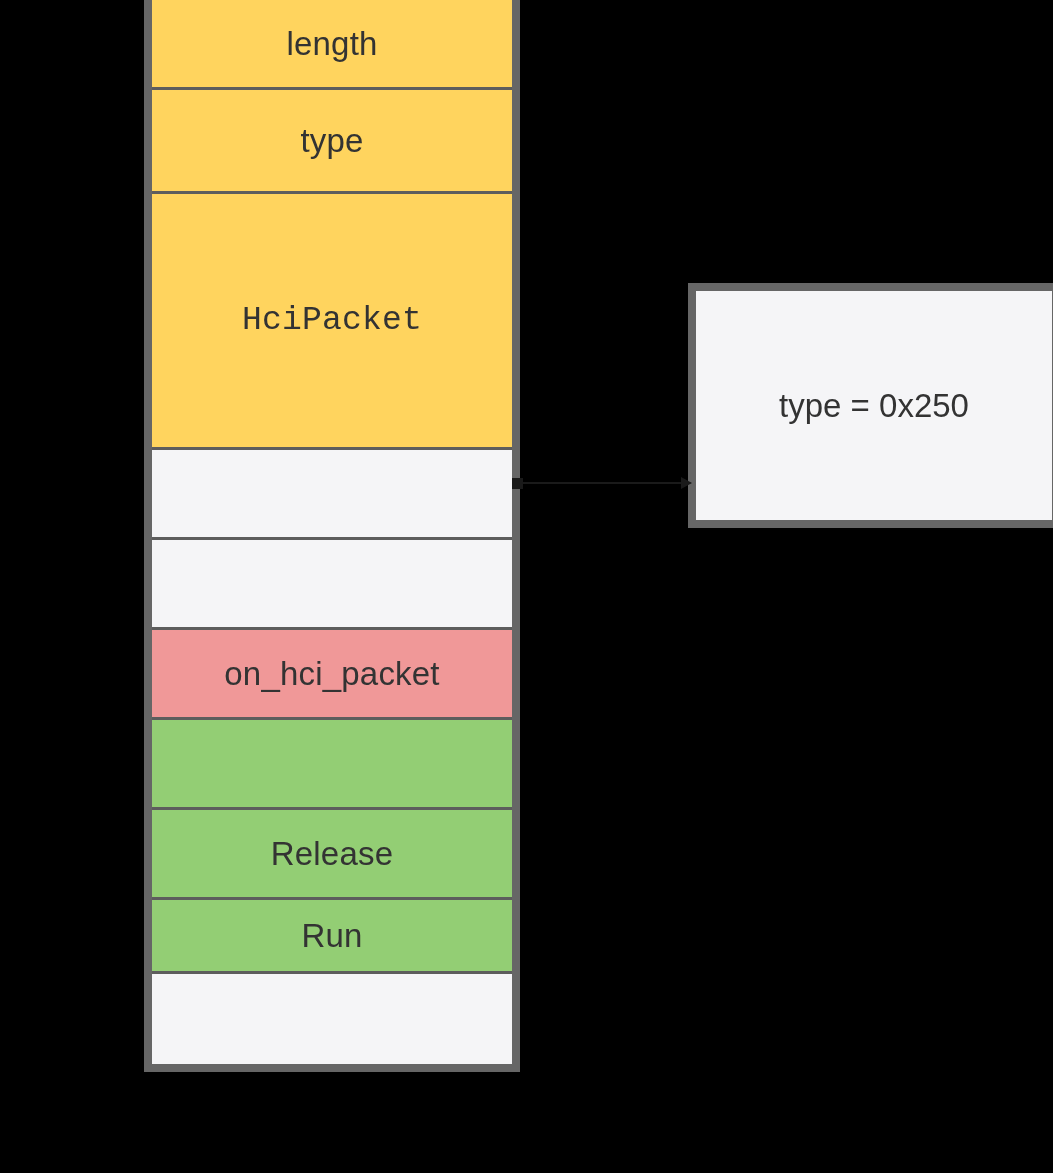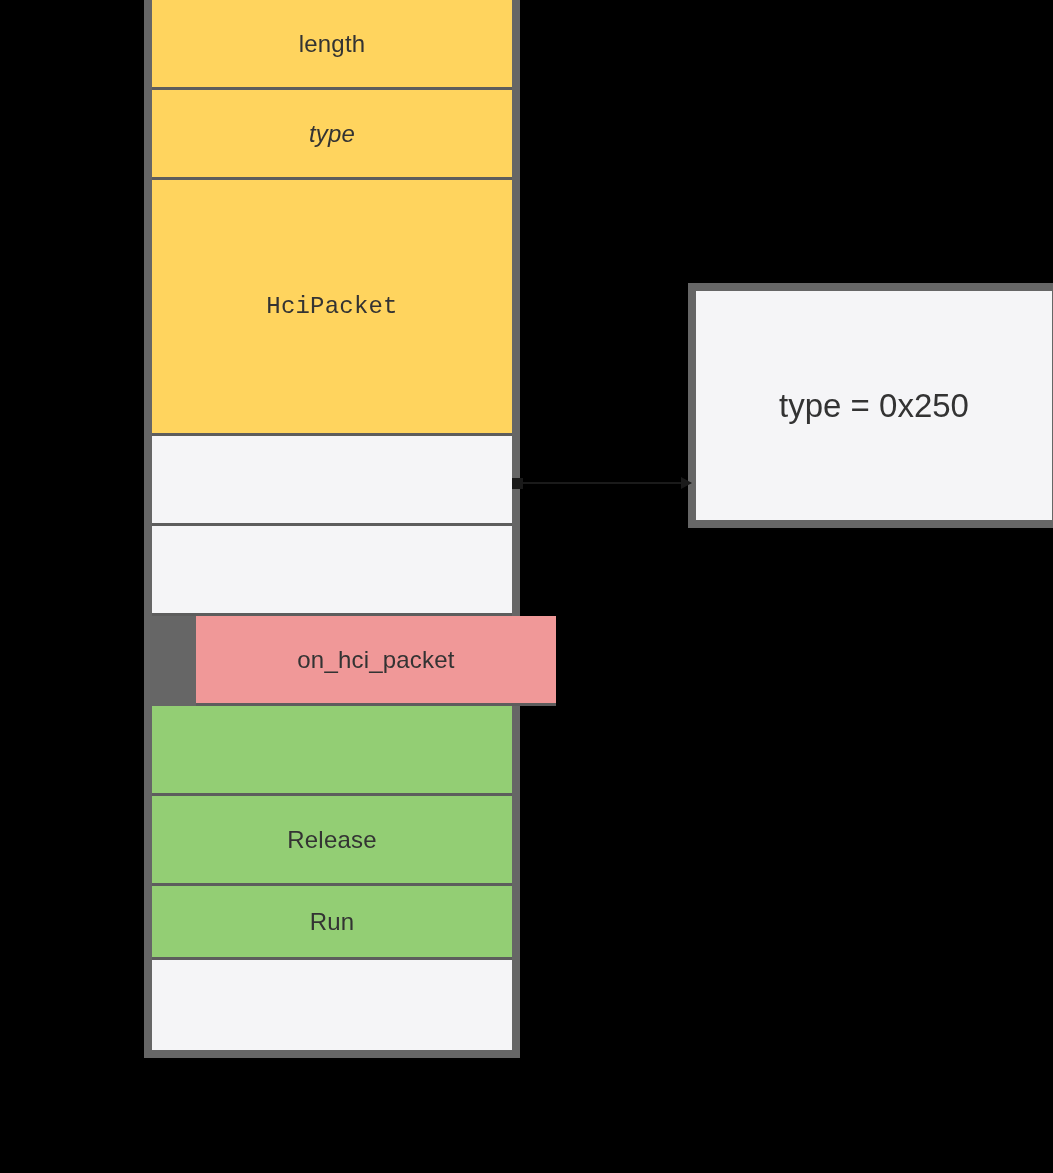--- a/index.html
+++ b/index.html
@@ -28,30 +28,30 @@
     background: #666666;
     box-shadow: 4px 4px 0 rgba(0,0,0,0.35);
   }
   .struct-row {
     width: 100%;
     display: flex;
     align-items: center;
     justify-content: center;
     border-bottom: 3px solid #5d5d5d;
     color: #333333;
-    font-size: 24px;
+    font-size: 33px;
     line-height: 1;
     letter-spacing: 0.2px;
     white-space: nowrap;
   }
   .struct-row:last-child { border-bottom: none; }
 
   .fill-yellow { background: #FFD45E; }
   .fill-green  { background: #93CE74; }
-  .fill-red    { background: #F09898; margin-left: 44px; }
+  .fill-red    { background: #F09898; }
   .fill-empty  { background: #F5F5F7; }
 
   
   #size-box {
     position: absolute;
     left: 688px;
     top: 283px;
     width: 372px;
     height: 245px;
     border: 8px solid #666666;
@@ -76,21 +76,21 @@
     pointer-events: none;
   }
 </style>
 </head>
 <body>
 
 <div id="struct-table">
     <div class="struct-row fill-yellow" style="height: 90px;">
       <span>length</span>
     </div>
-    <div class="struct-row fill-yellow" style="height: 90px; font-style: italic;">
+    <div class="struct-row fill-yellow" style="height: 104px;">
       <span>type</span>
     </div>
     <div class="struct-row fill-yellow" style="height: 256px; font-family: Liberation Mono, monospace;">
       <span>HciPacket</span>
     </div>
     <div class="struct-row fill-empty" style="height: 90px;">
       <span></span>
     </div>
     <div class="struct-row fill-empty" style="height: 90px;">
       <span></span>

